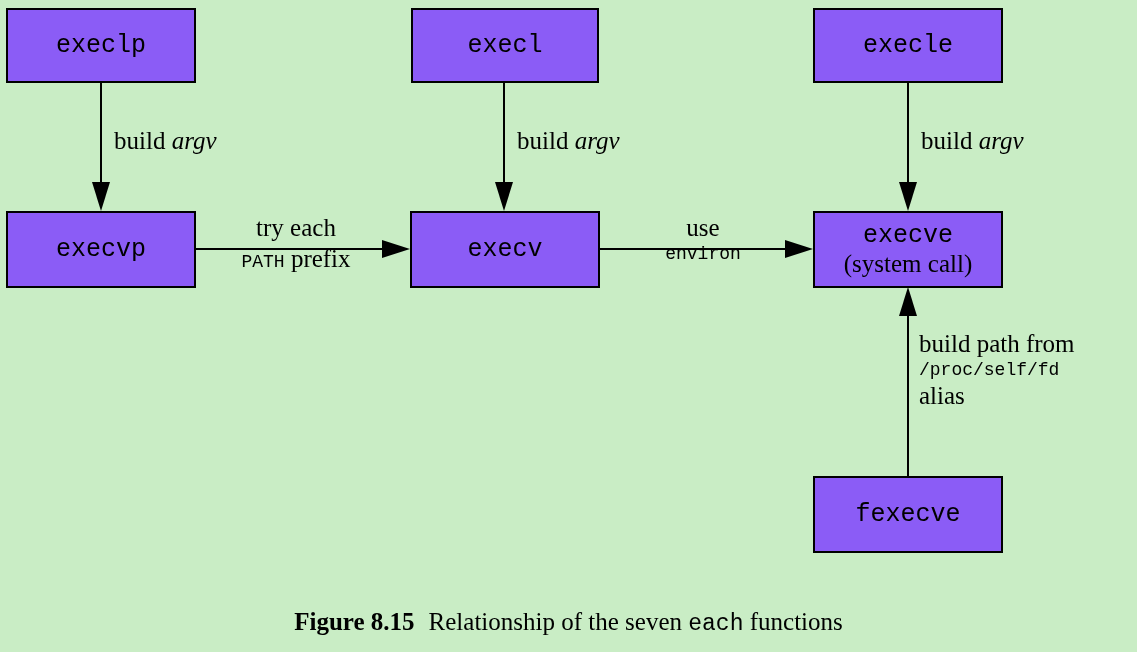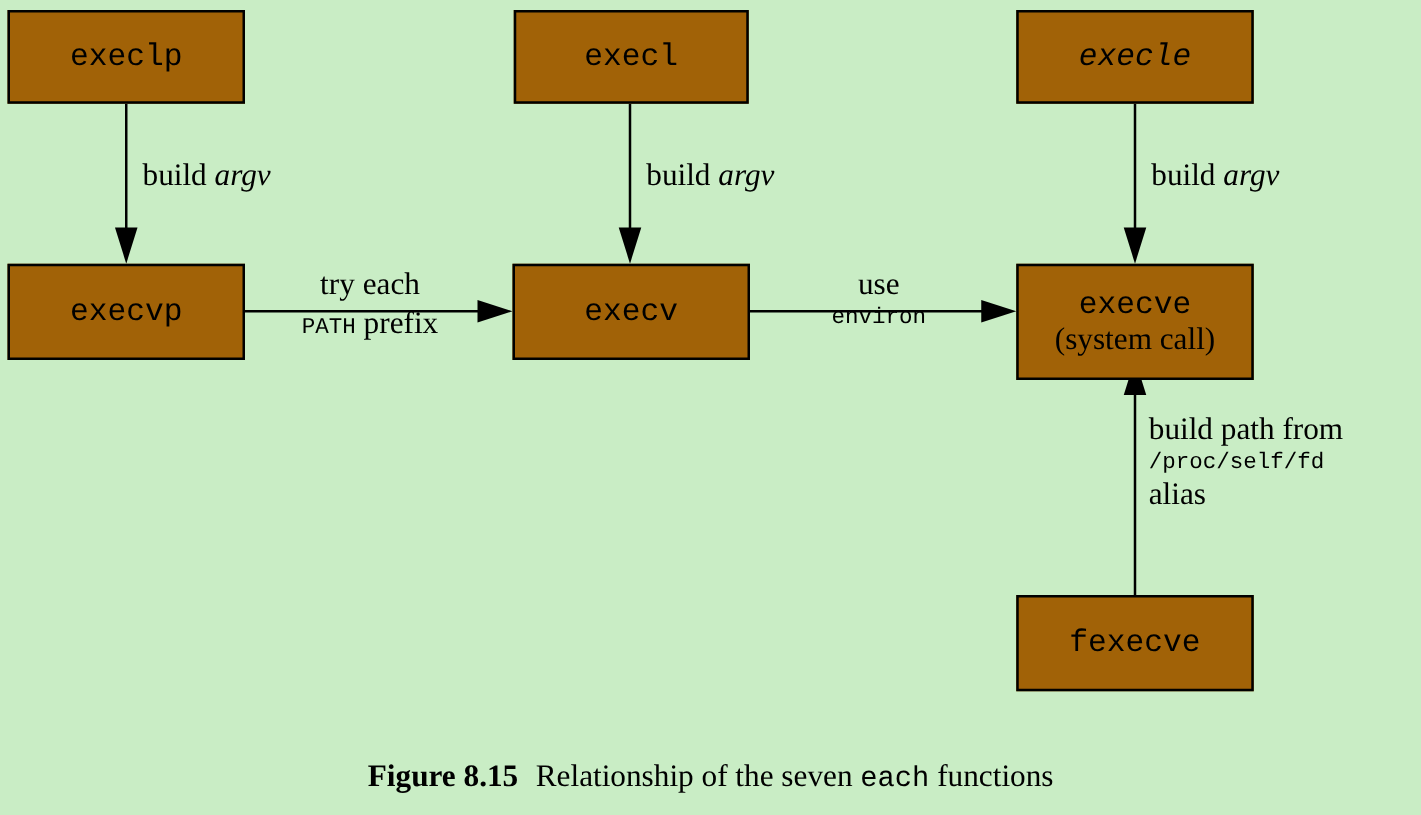--- a/index.html
+++ b/index.html
@@ -24,21 +24,21 @@
     left: 0;
     top: 0;
     width: 1137px;
     height: 652px;
     pointer-events: none;
   }
   .node {
     position: absolute;
     box-sizing: border-box;
     border: 2px solid #000;
-    background: #a16207;
+    background: #8b5cf6;
     display: flex;
     flex-direction: column;
     align-items: center;
     justify-content: center;
     line-height: 1.12;
   }
   .node .mono {
     font-family: "Liberation Mono", "DejaVu Sans Mono", monospace;
     font-size: 25px;
     color: #000;
@@ -129,33 +129,33 @@
   </svg>
 
   <div class="node" style="left:6px; top:8px; width:190px; height:75px;">
     <span class="mono">execlp</span>
   </div>
 
   <div class="node" style="left:411px; top:8px; width:188px; height:75px;">
     <span class="mono">execl</span>
   </div>
 
-  <div class="node" style="left:813px; top:8px; width:190px; height:75px;font-style:italic;">
+  <div class="node" style="left:813px; top:8px; width:190px; height:75px;">
     <span class="mono">execle</span>
   </div>
 
   <div class="node" style="left:410px; top:211px; width:190px; height:77px;">
     <span class="mono">execv</span>
   </div>
 
   <div class="node" style="left:6px; top:211px; width:190px; height:77px;">
     <span class="mono">execvp</span>
   </div>
 
-  <div class="node" style="left:813px; top:211px; width:190px; height:93px;">
+  <div class="node" style="left:813px; top:211px; width:190px; height:77px;">
     <span class="mono">execve</span>
     <span class="serif">(system call)</span>
   </div>
 
   <div class="node" style="left:813px; top:476px; width:190px; height:77px;justify-content:center;">
     <span class="mono">fexecve</span>
   </div>
 
   <div class="edge-label left" style="left:114px; top:126px;">
     <span>build </span><span class="it">argv</span>

